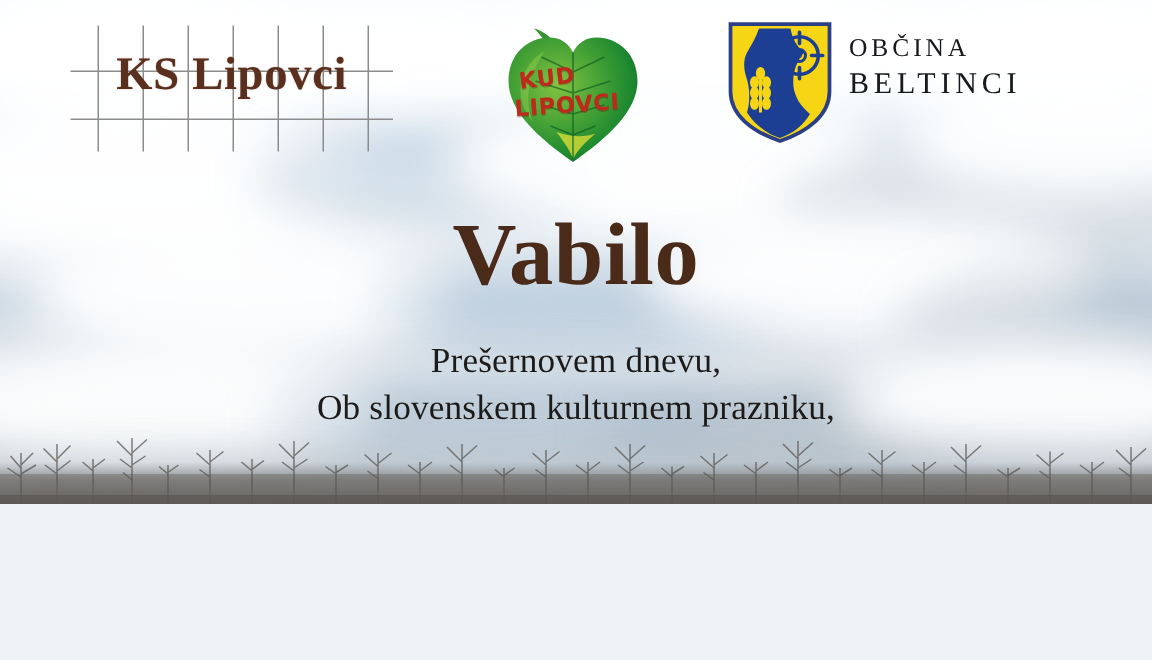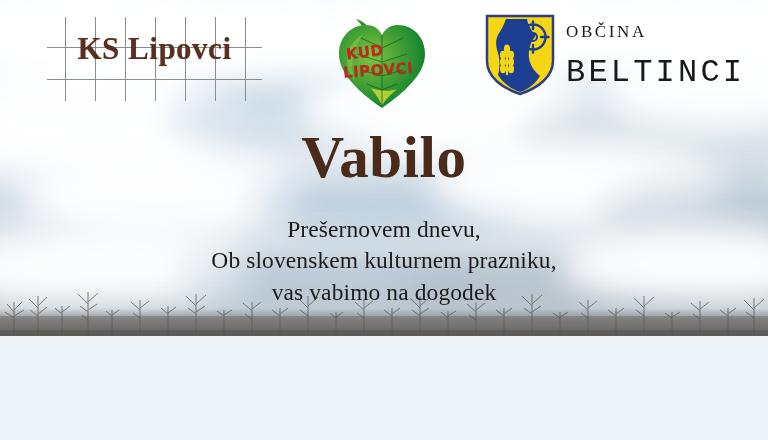--- a/index.html
+++ b/index.html
@@ -121,31 +121,31 @@
   .belt-words{
     position:absolute; left:82px; top:9px;
     color:#17191c;
     font-family:"Liberation Serif", serif;
   }
   .belt-obc{
     font-size:17px; letter-spacing:2.6px; line-height:1.15;
     font-weight:400;
   }
   .belt-bel{
-    font-size:32px; letter-spacing:3.2px; line-height:1.15;
-    font-weight:400; margin-top:13px;font-family:Liberation Mono, monospace;
+    font-size:20px; letter-spacing:3.2px; line-height:1.15;
+    font-weight:400; margin-top:3px;
   }
 
   
   .content{
     position:absolute; top:118px; left:0; width:768px; height:322px;
     text-align:center;
   }
   .poster-title{
-    margin-top:10px;
+    margin-top:22px;
     font-family:"Liberation Serif", serif;
     font-weight:700;
     font-size:59px;
     line-height:1;
     color:#4a2a18;
     letter-spacing:.5px;
   }
   .stanza{
     margin-top:27px;
     font-family:"Liberation Serif", serif;
@@ -377,18 +377,17 @@
     </div>
   </div>
 
   <div class="content">
 
     <div class="poster-title">Vabilo</div>
 
     <div class="stanza">
       <span class="ln">Prešernovem dnevu,</span>
       <span class="ln">Ob slovenskem kulturnem prazniku,</span>
-      <span class="ln">vas vabimo na dogodek</span>
     </div>
 
   </div>
 
 </div>
 
 </body></html>

